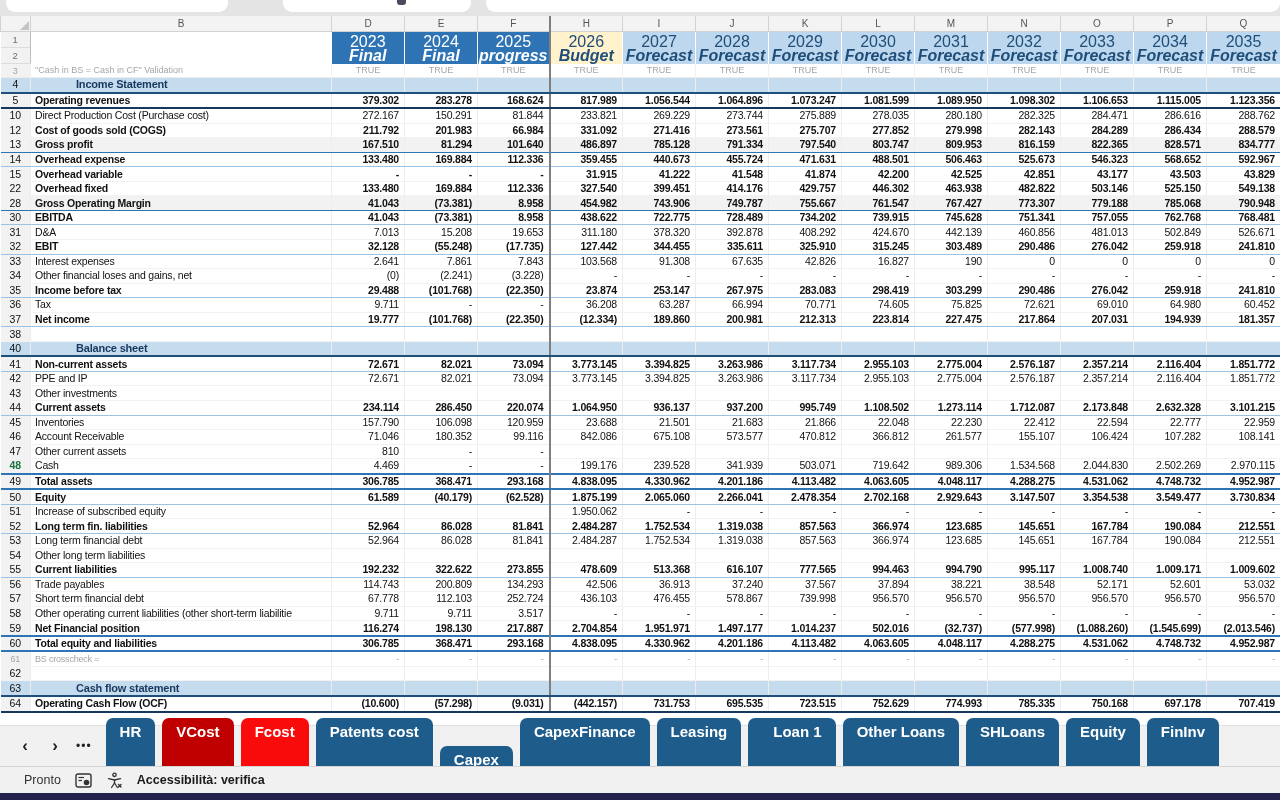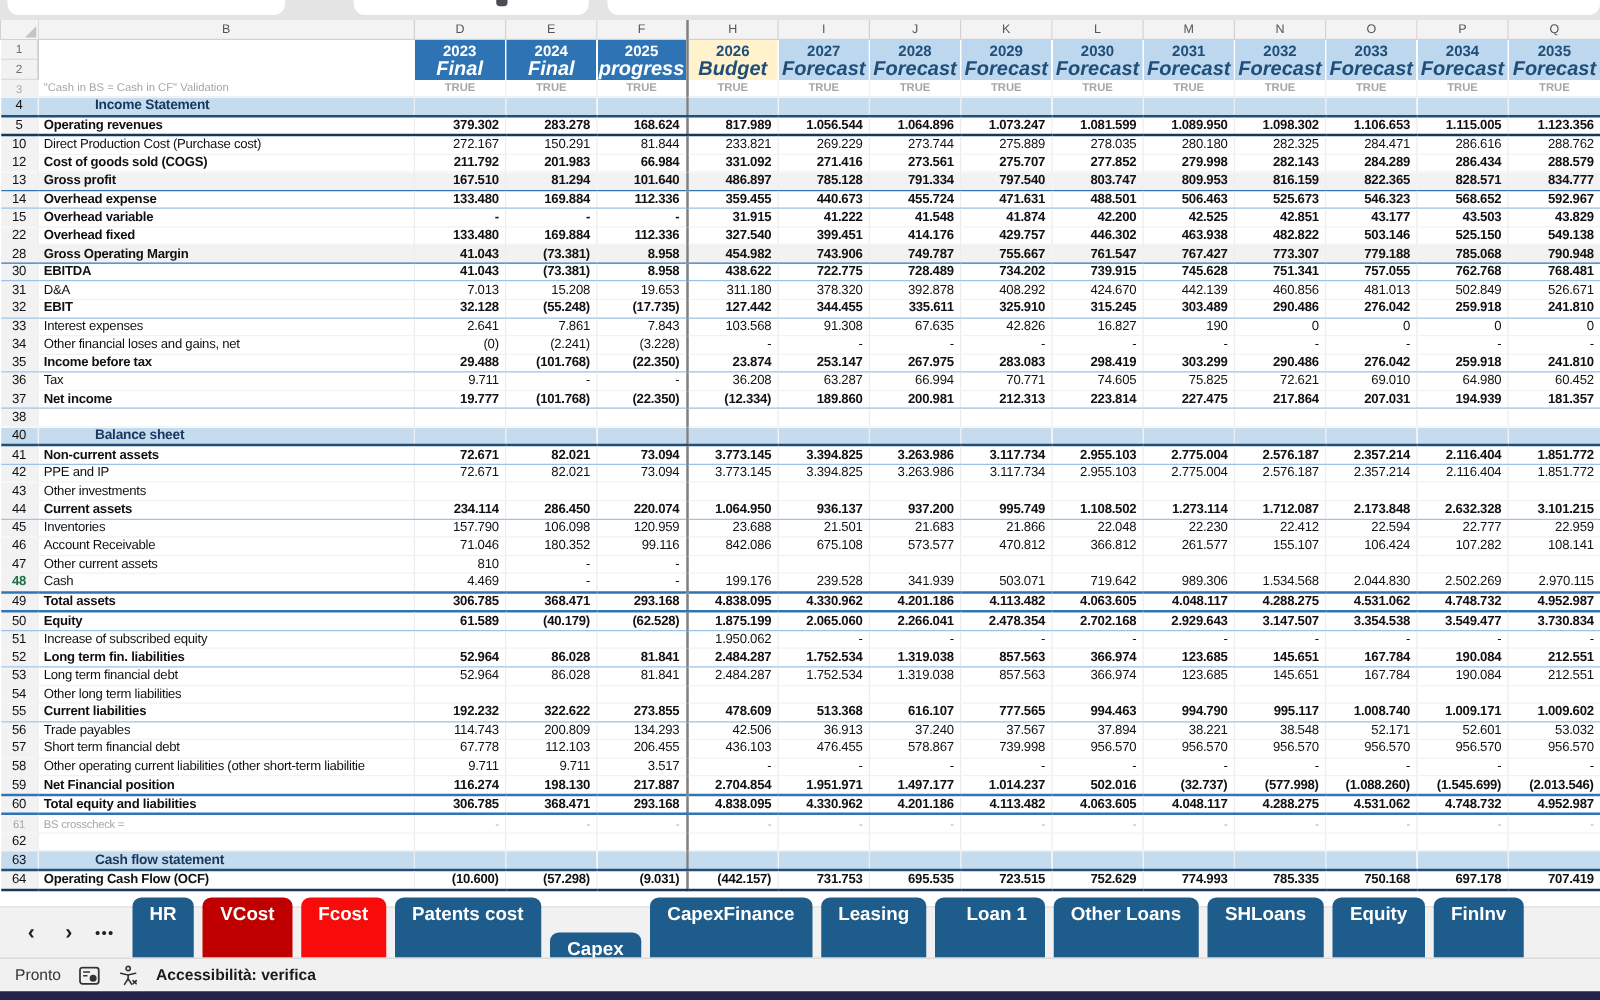--- a/index.html
+++ b/index.html
@@ -23,28 +23,28 @@
           border-left:9px solid transparent;border-bottom:9px solid #c4c4c4;}
 
   td.gut{background:#f2f2f2;color:#6e6e6e;font-size:9.5px;text-align:center;
          border-right:1px solid #bdbdbd;border-bottom:1px solid #dcdcdc;font-weight:normal !important;}
   td.gut.green{color:#1e7145;font-weight:bold !important;}
   td.gut div{height:15px;line-height:15px;}
   td.gut div+div{border-top:1px solid #dcdcdc;}
 
   tr.years td{height:31px;}
   td.yh{text-align:center;border-right:1px solid #fff;}
-  td.yh .y1{font-weight:bold;font-size:12px;line-height:15px;}
+  td.yh .y1{font-weight:normal;font-size:16px;line-height:15px;}
   td.yh .y2{font-weight:bold;font-style:italic;font-size:16px;line-height:13px;}
   td.yh-dark{background:#2E74B5;color:#fff;}
   td.yh-budget{background:#FFF2CC;color:#1F4E79;}
   td.yh-fc{background:#BDD7EE;color:#1F4E79;}
   td.yh-empty{background:#fff;}
 
-  tr.true-row td{height:13px;font-size:9px;font-weight:bold;color:#A6A6A6;text-align:center;
+  tr.true-row td{height:13px;font-size:9px;font-weight:normal;color:#A6A6A6;text-align:center;
                  border-bottom:1px solid #ececec;border-right:1px solid #f1f1f1;}
   tr.true-row td.vlab{text-align:left;padding-left:4px;font-weight:normal;font-size:9px;}
 
   tr.r td{height:13.56px;line-height:13px;font-size:10.5px;letter-spacing:-0.2px;color:#111;
           border-right:1px solid #ededed;border-bottom:1px solid #f2f2f2;}
   tr.r td.lab{padding-left:4px;}
   tr.r td.v{text-align:right;padding-right:5px;}
 
   tr.t-section td{background:#C5DCEF;border-top:1px solid #9ec3e4;border-bottom:2px solid #1F4E79;}
   tr.t-section td.lab{font-weight:bold;color:#17375E;font-size:11px;padding-left:45px;}
@@ -60,21 +60,21 @@
   
   .tabbar{height:40px;flex:none;background:#f1f1f1;display:flex;align-items:center;
           padding:0 0 0 14px;gap:8px;border-top:1px solid #e0e0e0;}
   .tab-nav{font-size:17px;color:#222;width:22px;text-align:center;cursor:pointer;font-weight:bold;}
   .tab-more{font-size:12px;color:#222;letter-spacing:1px;margin:0 6px 0 2px;cursor:pointer;}
   .sheet-tab{color:#fff;font-size:15px;font-weight:600;padding:4px 14px;border-radius:7px;
              line-height:20px;cursor:pointer;flex:none;}
 
   
   .statusbar{height:26px;flex:none;background:#f1f1f1;border-top:1px solid #d5d5d5;
-             display:flex;align-items:center;gap:14px;padding-left:12px;font-size:12.5px;color:#333;}
+             display:flex;align-items:center;gap:14px;padding-left:24px;font-size:12.5px;color:#333;}
   .statusbar .acc-label{font-weight:bold;color:#1a1a1a;}
   .sb-icon{display:inline-flex;align-items:center;}
 
   .bottomstrip{height:7px;flex:none;background:#21214b;}
 </style>
 </head>
 <body>
 
 <div class="app">
 
@@ -791,21 +791,21 @@
             <td class="v ">38.548</td>
             <td class="v ">52.171</td>
             <td class="v ">52.601</td>
             <td class="v ">53.032</td>
           </tr>
           <tr class="r t-norm">
             <td class="gut">57</td>
             <td class="lab">Short term financial debt</td>
             <td class="v ">67.778</td>
             <td class="v ">112.103</td>
-            <td class="v fz">206.455</td>
+            <td class="v fz">252.724</td>
             <td class="v ">436.103</td>
             <td class="v ">476.455</td>
             <td class="v ">578.867</td>
             <td class="v ">739.998</td>
             <td class="v ">956.570</td>
             <td class="v ">956.570</td>
             <td class="v ">956.570</td>
             <td class="v ">956.570</td>
             <td class="v ">956.570</td>
             <td class="v ">956.570</td>

